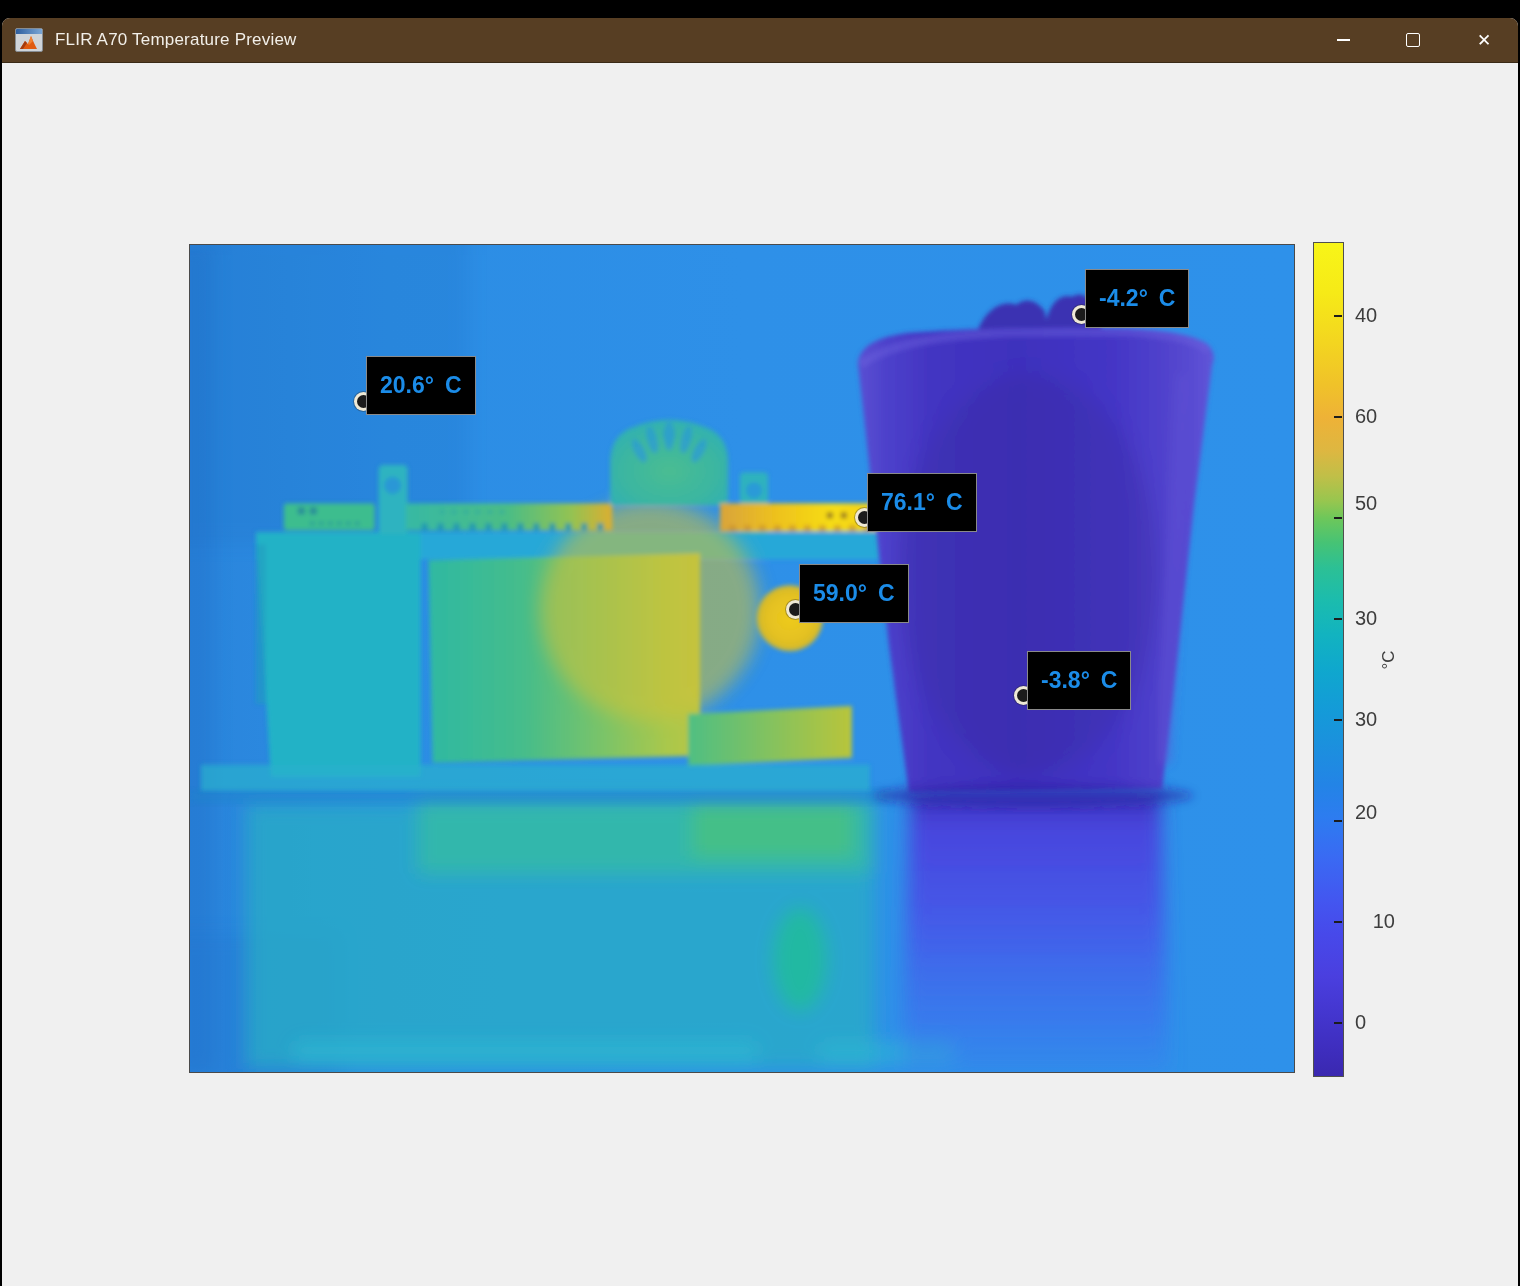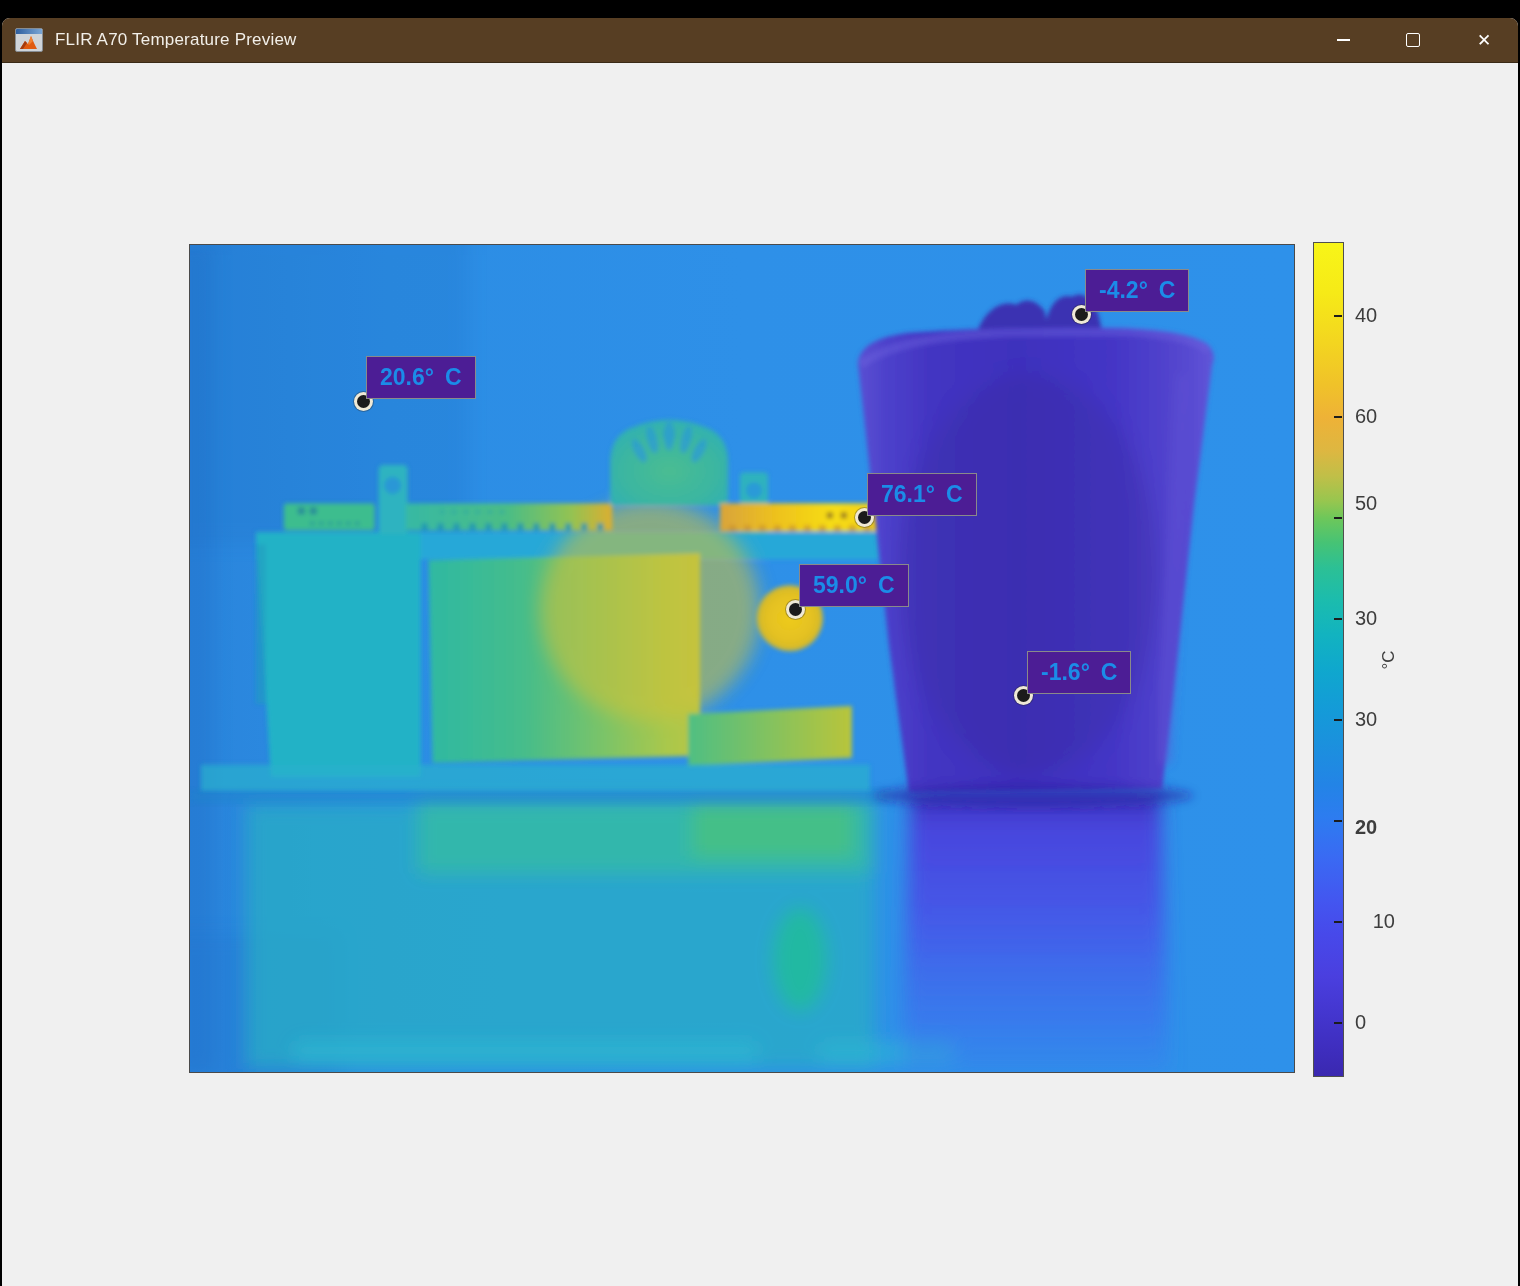--- a/index.html
+++ b/index.html
@@ -22,23 +22,23 @@
   .glyph-close{font-size:17px;line-height:1;font-weight:400;}
   
   #client{position:absolute;left:0;top:45px;width:100%;height:1241px;background:#f0f0f0;}
   
   #thermal{position:absolute;left:187px;top:181px;width:1104px;height:827px;
            border:1px solid #4a4a4a;background:#2d8fe7;}
   #thermal svg{display:block;}
   
   .pt{position:absolute;width:13px;height:13px;border-radius:50%;background:#1b1b1b;
       box-shadow:0 0 0 3px #efe9d6,0 0 0 4px rgba(40,40,40,.35);z-index:3;}
-  .tag{position:absolute;height:41px;background:#4c1d95;border:1px solid #8a8a8a;
+  .tag{position:absolute;height:41px;background:#000000;border:1px solid #8a8a8a;
        display:flex;align-items:center;justify-content:center;z-index:4;
-       color:#1b8ce8;font-weight:bold;font-size:23px;padding:0 13px;white-space:nowrap;}
+       color:#1b8ce8;font-weight:bold;font-size:23px;padding:8px 13px;white-space:nowrap;}
   .tag .unit{margin-left:11px;}
   
   #colorbar{position:absolute;left:1311px;top:179px;width:29px;height:833px;border:1px solid #4f4f4f;
     background:linear-gradient(180deg,
       #f8f518 0%,#f6ea17 6%,#f3d520 12%,#f0c229 17%,#eeb237 21%,
       #ddb741 25%,#c0bf48 28%,#97c64f 31%,#6ec75a 33%,#46c375 36%,
       #2cc095 39%,#1bbcae 43%,#12b3c0 47%,#0fa8cd 51%,#149bd8 56%,
       #1b91dd 60%,#2384e6 65%,#2d7cf0 69%,#3a69f3 74%,#4356f0 79%,
       #4749ea 83%,#4a3fdf 88%,#4335cd 93%,#3e2dbd 97%,#3a28b0 100%);}
   .cbtick{position:absolute;width:8px;height:2px;background:#1c1c1c;left:20px;z-index:2;}
@@ -272,39 +272,39 @@
       </div>
 
       <div class="pt" style="left:599px;top:358px;"></div>
       <div class="tag" style="left:609px;top:319px;">
         <span>59.0°</span>
         <span class="unit">C</span>
       </div>
 
       <div class="pt" style="left:827px;top:444px;"></div>
       <div class="tag" style="left:837px;top:406px;">
-        <span>-1.6°</span>
+        <span>-3.8°</span>
         <span class="unit">C</span>
       </div>
     </div>
 
     <div id="colorbar">
       <div class="cbtick" style="top:72px;"></div>
       <div class="cbtick" style="top:173px;"></div>
       <div class="cbtick" style="top:274px;"></div>
       <div class="cbtick" style="top:375px;"></div>
       <div class="cbtick" style="top:476px;"></div>
       <div class="cbtick" style="top:577px;"></div>
       <div class="cbtick" style="top:678px;"></div>
       <div class="cbtick" style="top:779px;"></div>
       <div class="cblab" style="top:61px;">40</div>
       <div class="cblab" style="top:162px;">60</div>
       <div class="cblab" style="top:249px;">50</div>
       <div class="cblab" style="top:364px;">30</div>
       <div class="cblab" style="top:465px;">30</div>
-      <div class="cblab" style="top:573px;font-weight:bold;">20</div>
+      <div class="cblab" style="top:558px;">20</div>
       <div class="cblab" style="top:667px;text-align:right;">10</div>
       <div class="cblab" style="top:768px;">0</div>
       <div class="cbunit">°C</div>
     </div>
 
   </div>
 </div>
 
 </body></html>

